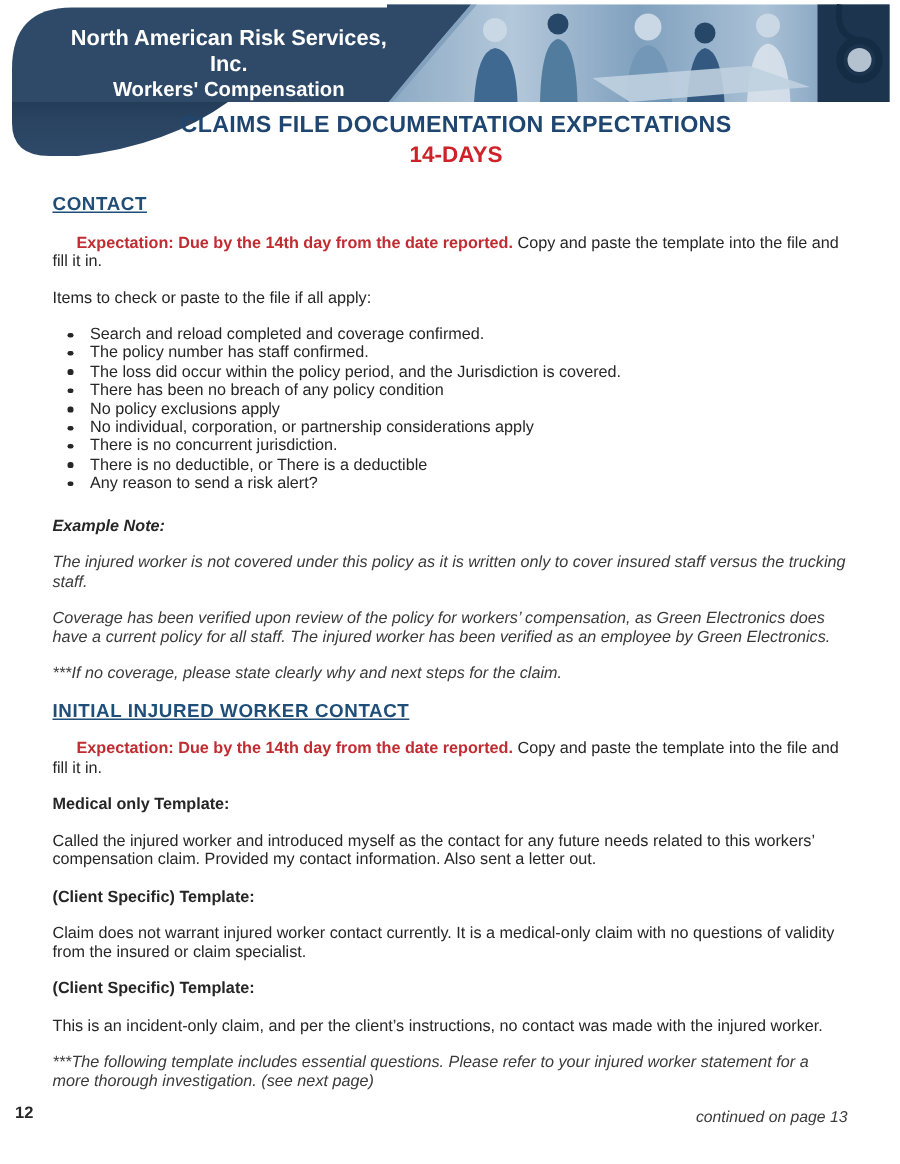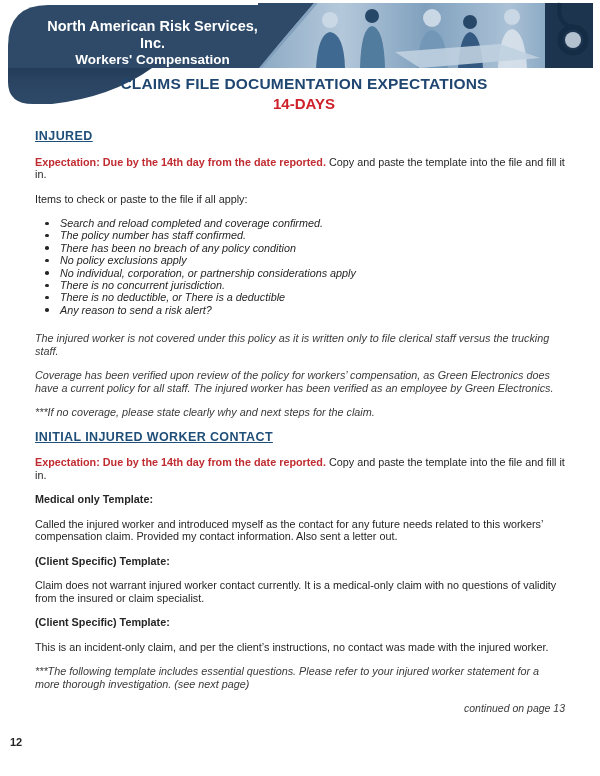--- a/index.html
+++ b/index.html
@@ -29,23 +29,23 @@
     position:absolute;top:130px;left:0;width:600px;
     padding:0 35px;box-sizing:border-box;
     font-size:10.8px;line-height:12.5px;
   }
   h2.section{
     font-size:12.5px;font-weight:bold;color:#1F4E79;
     text-decoration:underline;letter-spacing:.4px;
     margin:0 0 13px 0;
   }
   .content p{margin:0 0 12px 0;}
-  .expectation .red{color:#C02C31;font-weight:bold;}
+  .expectation .red{color:#C02C31;font-weight:bold;margin-left:16px;}
   ul.checklist{
-    list-style:none;margin:0 0 16px 0;padding:0 0 0 25px;font-style:italic;
+    list-style:none;margin:0 0 16px 0;padding:0 0 0 25px;
   }
   ul.checklist li{
     position:relative;margin:0;line-height:12.4px;
   }
   ul.checklist li::before{
     content:"";position:absolute;left:-15px;top:4.5px;
     width:3.5px;height:3.5px;border-radius:50%;background:#262626;
   }
   .ex-label{font-weight:bold;font-style:italic;}
   .italic{font-style:italic;color:#3a3a3a;}
@@ -121,41 +121,43 @@
     </div>
   </div>
 
   <div class="doc-title">
     <div class="t1">CLAIMS FILE DOCUMENTATION EXPECTATIONS</div>
     <div class="t2">14-DAYS</div>
   </div>
 
   <div class="content">
 
-    <h2 class="section">INJURED</h2>
+    <h2 class="section">CONTACT</h2>
 
     <p class="expectation">
       <span class="red">Expectation: Due by the 14th day from the date reported.</span>
       <span>Copy and paste the template into the file and fill it in.</span>
     </p>
 
     <p>Items to check or paste to the file if all apply:</p>
 
     <ul class="checklist">
       <li>Search and reload completed and coverage confirmed.</li>
       <li>The policy number has staff confirmed.</li>
+      <li>The loss did occur within the policy period, and the Jurisdiction is covered.</li>
       <li>There has been no breach of any policy condition</li>
       <li>No policy exclusions apply</li>
       <li>No individual, corporation, or partnership considerations apply</li>
       <li>There is no concurrent jurisdiction.</li>
       <li>There is no deductible, or There is a deductible</li>
       <li>Any reason to send a risk alert?</li>
     </ul>
 
-    <p class="italic">The injured worker is not covered under this policy as it is written only to file clerical staff versus the trucking staff.</p>
+    <p class="ex-label">Example Note:</p>
+    <p class="italic">The injured worker is not covered under this policy as it is written only to cover insured staff versus the trucking staff.</p>
     <p class="italic note-gap">Coverage has been verified upon review of the policy for workers’ compensation, as Green Electronics does have a current policy for all staff. The injured worker has been verified as an employee by Green Electronics.</p>
     <p class="italic note-gap">***If no coverage, please state clearly why and next steps for the claim.</p>
 
     <h2 class="section section-gap">INITIAL INJURED WORKER CONTACT</h2>
 
     <p class="expectation">
       <span class="red">Expectation: Due by the 14th day from the date reported.</span>
       <span>Copy and paste the template into the file and fill it in.</span>
     </p>
 

